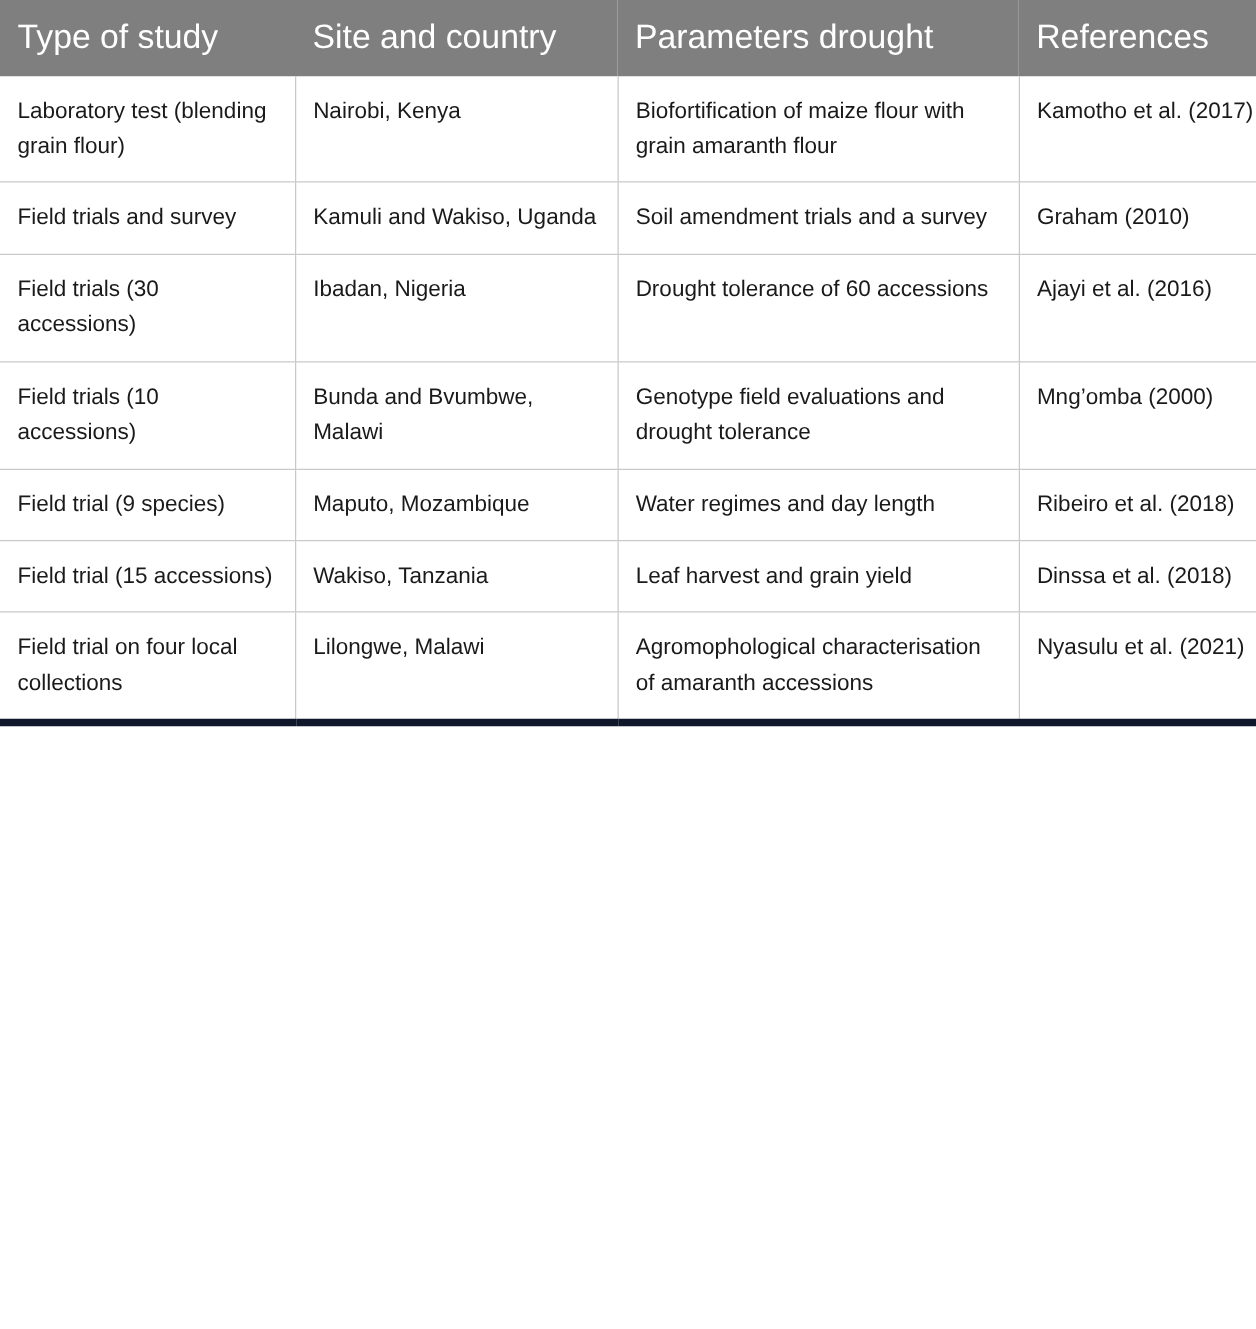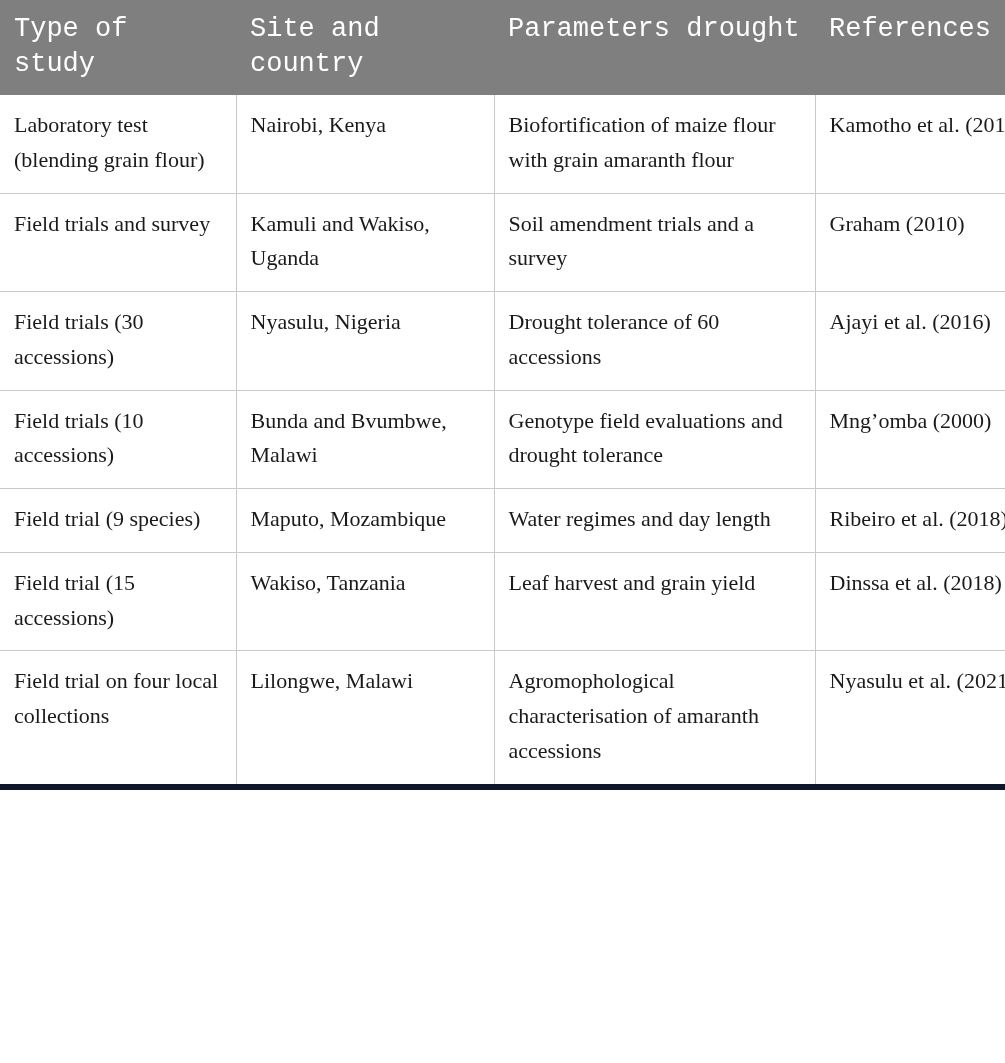--- a/index.html
+++ b/index.html
@@ -19,37 +19,37 @@
     box-sizing: border-box;
   }
   table.data-table {
     border-collapse: collapse;
     width: 1005px;
     table-layout: fixed;
   }
   table.data-table thead th {
     background: #7f7f7f;
     color: #ffffff;
-    font-family: Liberation Mono, monospace;
+    font-family: Liberation Sans, sans-serif;
     font-weight: 400;
     font-size: 27px;
     line-height: 1.28;
     text-align: left;
     padding: 12px 14px 14px 14px;
     vertical-align: top;
     border: none;
   }
   table.data-table thead th.col0 { width: 208px; }
   table.data-table thead th.col1 { width: 230px; }
   table.data-table thead th.col2 { width: 293px; }
   table.data-table thead th.col3 { width: 274px; }
 
   table.data-table tbody td {
-    font-family: Liberation Serif, serif;
-    font-size: 22px;
+    font-family: Liberation Sans, sans-serif;
+    font-size: 18px;
     line-height: 1.58;
     padding: 13px 14px 15px 14px;
     vertical-align: top;
     border-bottom: 1px solid #c9c9c9;
     border-right: 1px solid #c9c9c9;
     color: #1a1a1a;
   }
   table.data-table tbody td:last-child {
     border-right: none;
   }
@@ -81,21 +81,21 @@
         <td class="ref-cell">Kamotho et al. (2017)</td>
       </tr>
       <tr>
         <td>Field trials and survey</td>
         <td>Kamuli and Wakiso, Uganda</td>
         <td>Soil amendment trials and a survey</td>
         <td class="ref-cell">Graham (2010)</td>
       </tr>
       <tr>
         <td>Field trials (30 accessions)</td>
-        <td>Nyasulu, Nigeria</td>
+        <td>Ibadan, Nigeria</td>
         <td>Drought tolerance of 60 accessions</td>
         <td class="ref-cell">Ajayi et al. (2016)</td>
       </tr>
       <tr>
         <td>Field trials (10 accessions)</td>
         <td>Bunda and Bvumbwe, Malawi</td>
         <td>Genotype field evaluations and drought tolerance</td>
         <td class="ref-cell">Mng’omba (2000)</td>
       </tr>
       <tr>

